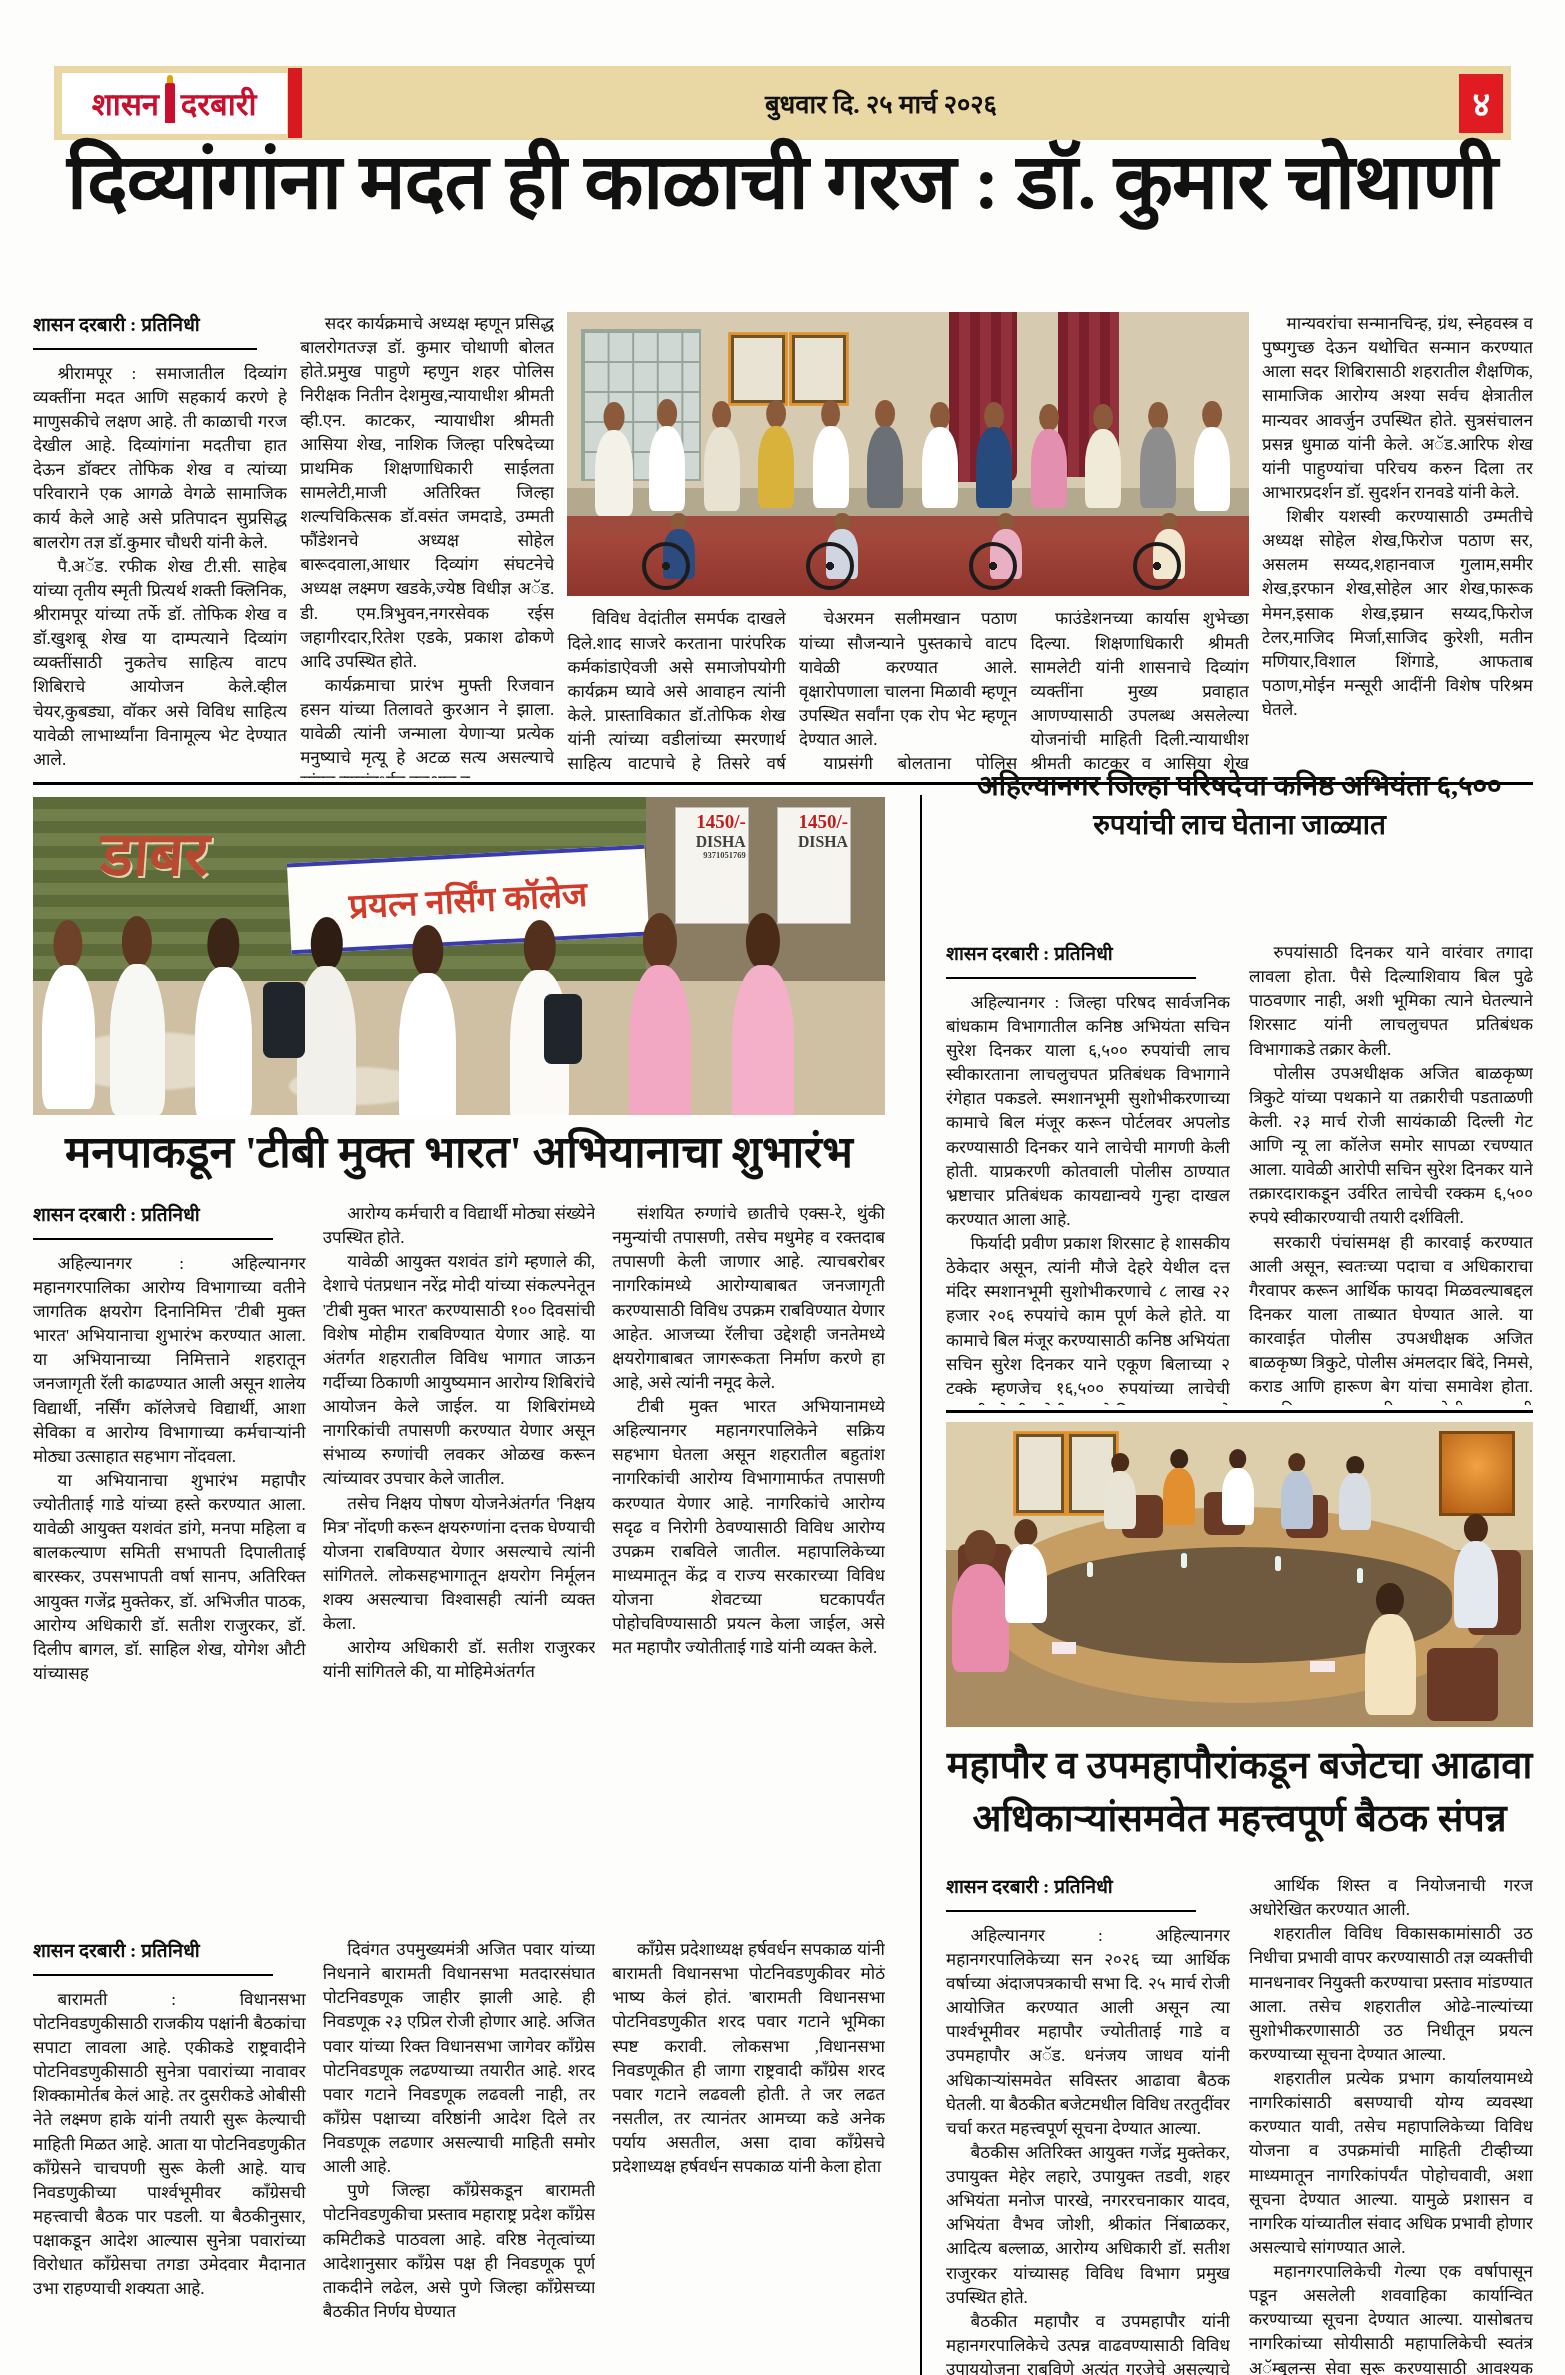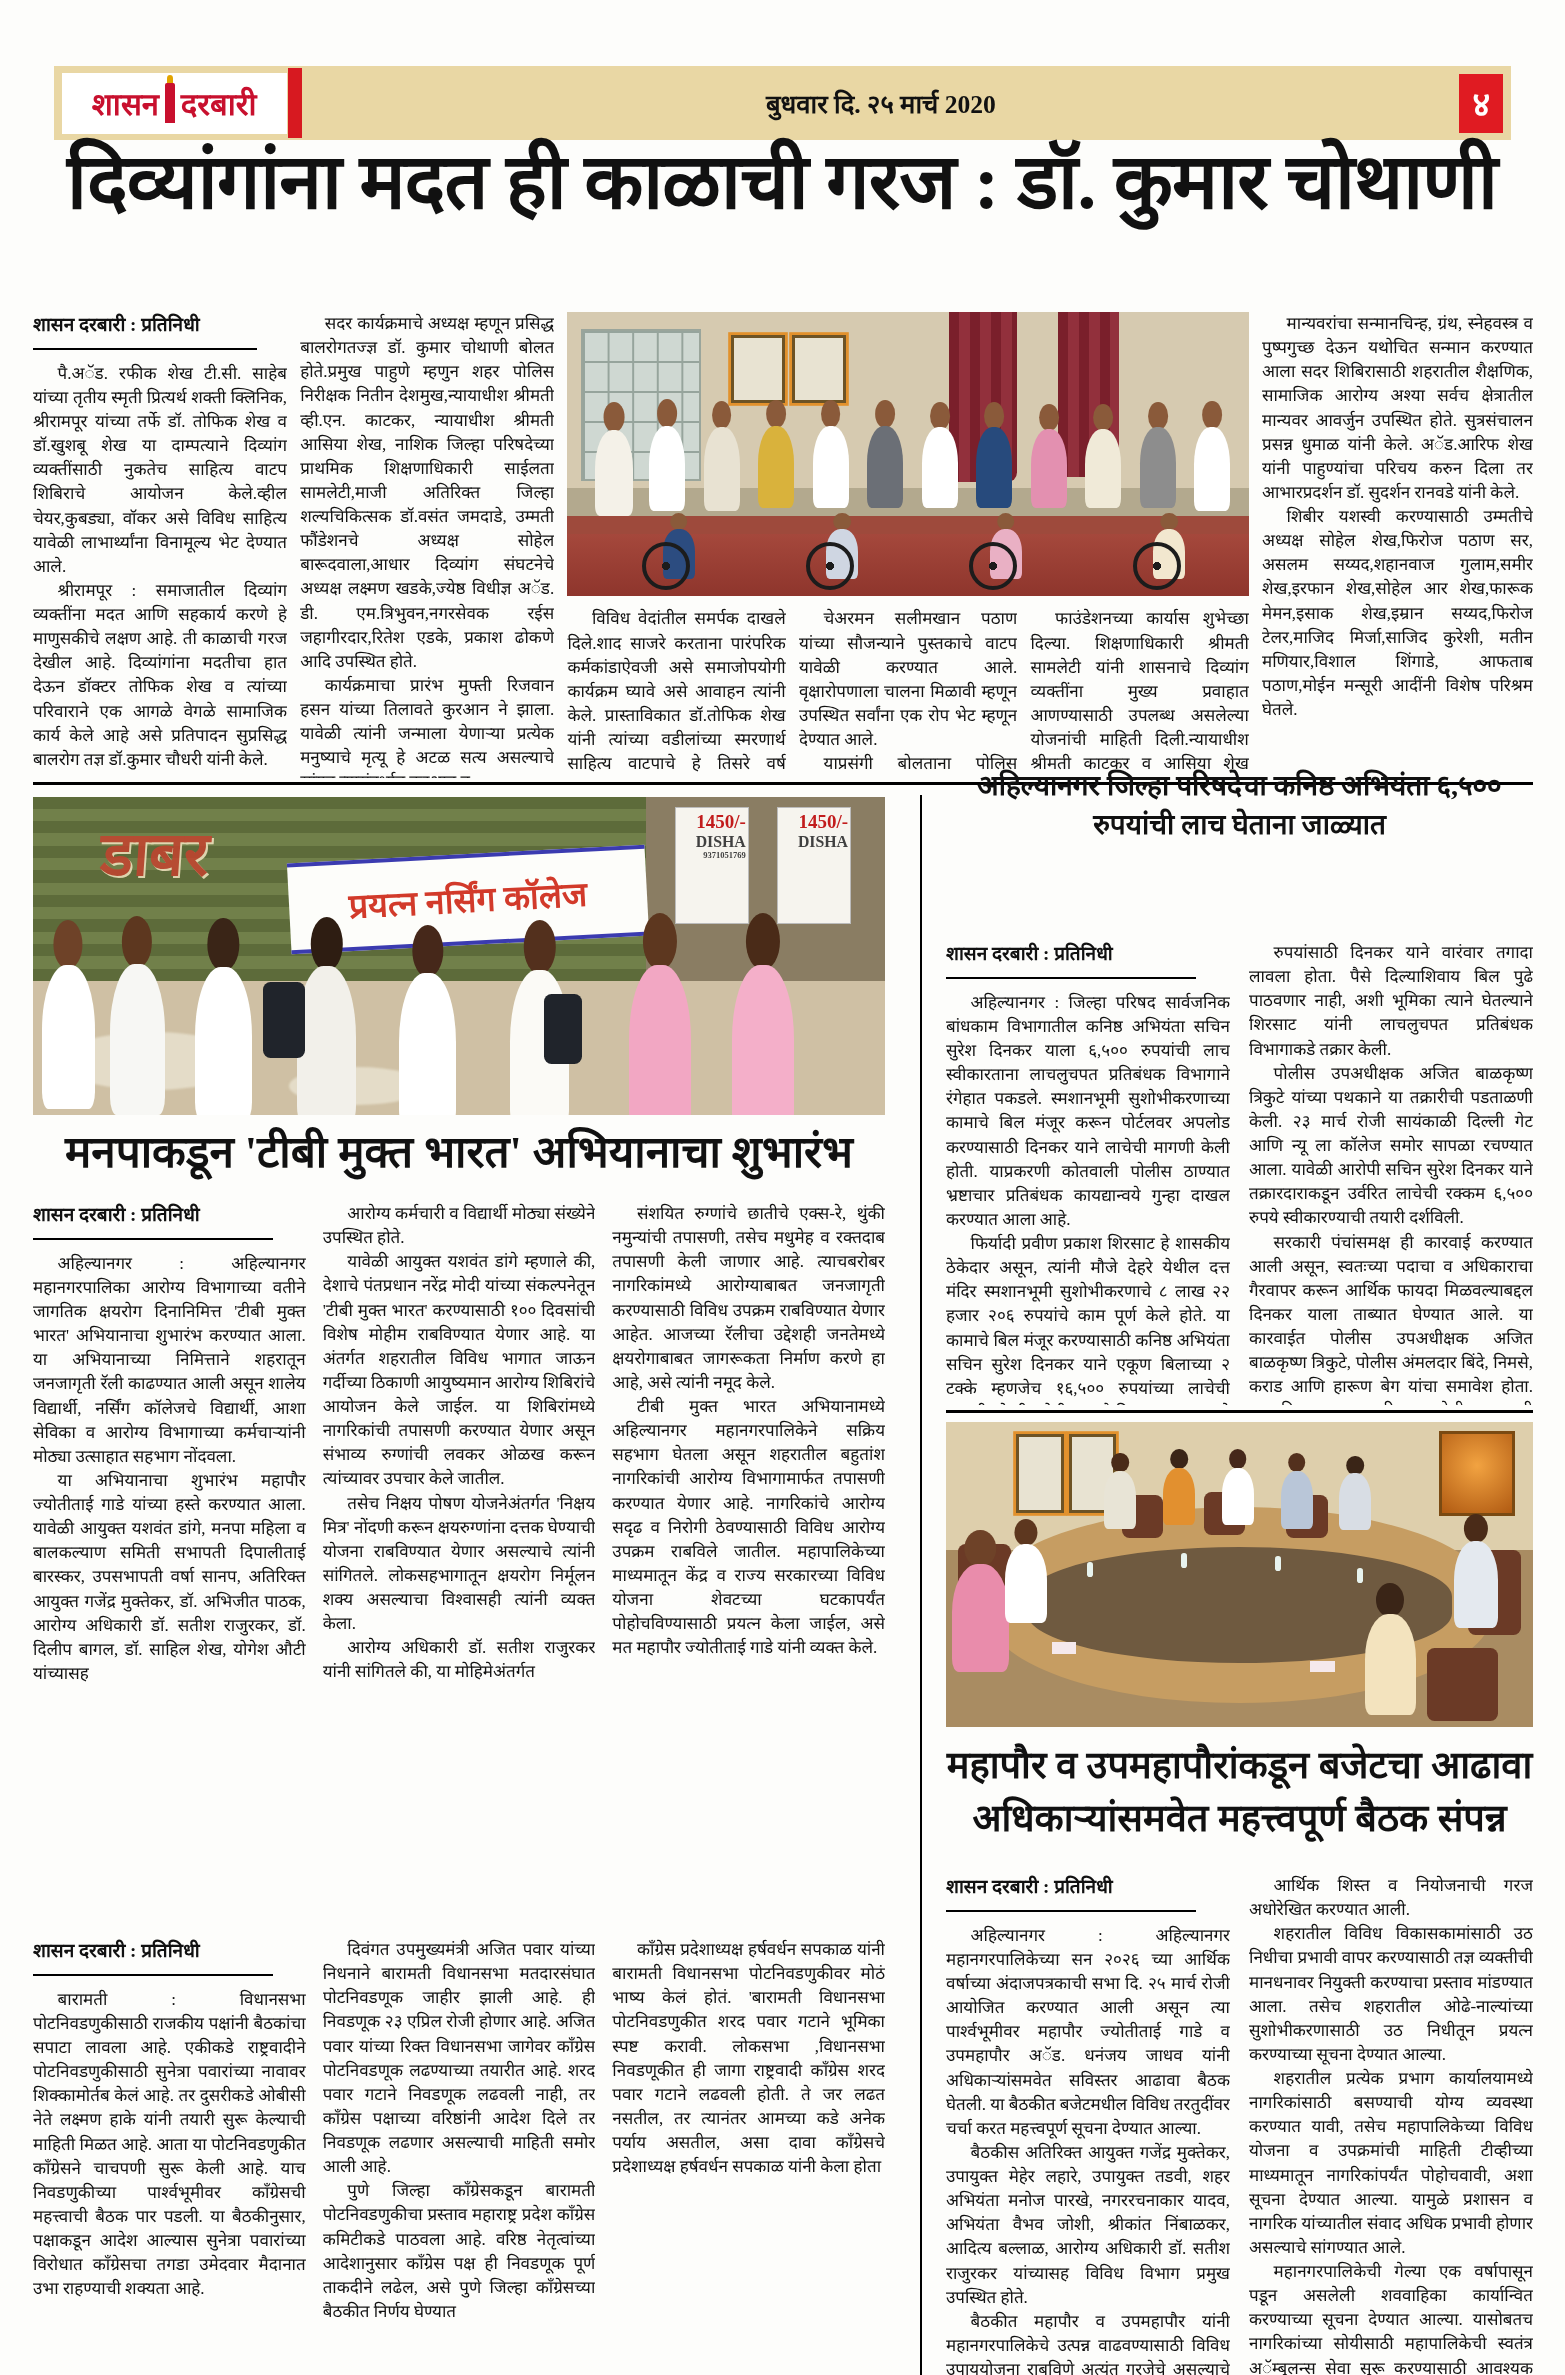--- a/index.html
+++ b/index.html
@@ -75,31 +75,31 @@
 
 <div id="page">
 
   <div id="masthead">
     <div id="logo-box">
       <span class="logo-text">शासन</span>
       <span class="pillar"></span>
       <span class="logo-text">दरबारी</span>
     </div>
     <div id="logo-bar"></div>
-    <div id="date">बुधवार दि. २५ मार्च 2020</div>
+    <div id="date">बुधवार दि. २५ मार्च २०२६</div>
     <div id="pageno">४</div>
   </div>
 
   <div class="h-main">दिव्यांगांना मदत ही काळाची गरज : डॉ. कुमार चोथाणी</div>
 
   <div class="cols" style="left:33px;top:312px;width:1500px;height:466px;gap:13.2px;">
     <div class="col" style="width:254px;height:466px;">
       <span class="byline">शासन दरबारी : प्रतिनिधी</span>
+      <p>श्रीरामपूर : समाजातील दिव्यांग व्यक्तींना मदत आणि सहकार्य करणे हे माणुसकीचे लक्षण आहे. ती काळाची गरज देखील आहे. दिव्यांगांना मदतीचा हात देऊन डॉक्टर तोफिक शेख व त्यांच्या परिवाराने एक आगळे वेगळे सामाजिक कार्य केले आहे असे प्रतिपादन सुप्रसिद्ध बालरोग तज्ञ डॉ.कुमार चौधरी यांनी केले.</p>
       <p>पै.अॅड. रफीक शेख टी.सी. साहेब यांच्या तृतीय स्मृती प्रित्यर्थ शक्ती क्लिनिक, श्रीरामपूर यांच्या तर्फे डॉ. तोफिक शेख व डॉ.खुशबू शेख या दाम्पत्याने दिव्यांग व्यक्तींसाठी नुकतेच साहित्य वाटप शिबिराचे आयोजन केले.व्हील चेयर,कुबड्या, वॉकर असे विविध साहित्य यावेळी लाभार्थ्यांना विनामूल्य भेट देण्यात आले.</p>
-      <p>श्रीरामपूर : समाजातील दिव्यांग व्यक्तींना मदत आणि सहकार्य करणे हे माणुसकीचे लक्षण आहे. ती काळाची गरज देखील आहे. दिव्यांगांना मदतीचा हात देऊन डॉक्टर तोफिक शेख व त्यांच्या परिवाराने एक आगळे वेगळे सामाजिक कार्य केले आहे असे प्रतिपादन सुप्रसिद्ध बालरोग तज्ञ डॉ.कुमार चौधरी यांनी केले.</p>
     </div>
     <div class="col" style="width:254px;height:466px;">
       <p>सदर कार्यक्रमाचे अध्यक्ष म्हणून प्रसिद्ध बालरोगतज्ज्ञ डॉ. कुमार चोथाणी बोलत होते.प्रमुख पाहुणे म्हणुन शहर पोलिस निरीक्षक नितीन देशमुख,न्यायाधीश श्रीमती व्ही.एन. काटकर, न्यायाधीश श्रीमती आसिया शेख, नाशिक जिल्हा परिषदेच्या प्राथमिक शिक्षणाधिकारी साईलता सामलेटी,माजी अतिरिक्त जिल्हा शल्यचिकित्सक डॉ.वसंत जमदाडे, उम्मती फौंडेशनचे अध्यक्ष सोहेल बारूदवाला,आधार दिव्यांग संघटनेचे अध्यक्ष लक्ष्मण खडके,ज्येष्ठ विधीज्ञ अॅड. डी. एम.त्रिभुवन,नगरसेवक रईस जहागीरदार,रितेश एडके, प्रकाश ढोकणे आदि उपस्थित होते.</p>
       <p>कार्यक्रमाचा प्रारंभ मुफ्ती रिजवान हसन यांच्या तिलावते कुरआन ने झाला. यावेळी त्यांनी जन्माला येणाऱ्या प्रत्येक मनुष्याचे मृत्यू हे अटळ सत्य असल्याचे सांगुन त्यासंदर्भात कुरआन व</p>
     </div>
     <div style="flex:1;display:flex;flex-direction:column;gap:11.4px;">
 
       <div class="photo" id="hall" style="width:100%;height:284px;background:linear-gradient(180deg,#d6cab0 0 62%,#b3a98e 62% 72%,#9e4a3c 72% 100%);">
         <div class="window" style="left:2%;top:6%;width:17%;height:52%;"></div>
         <div class="curtain" style="left:56%;width:10%;height:60%;"></div>

